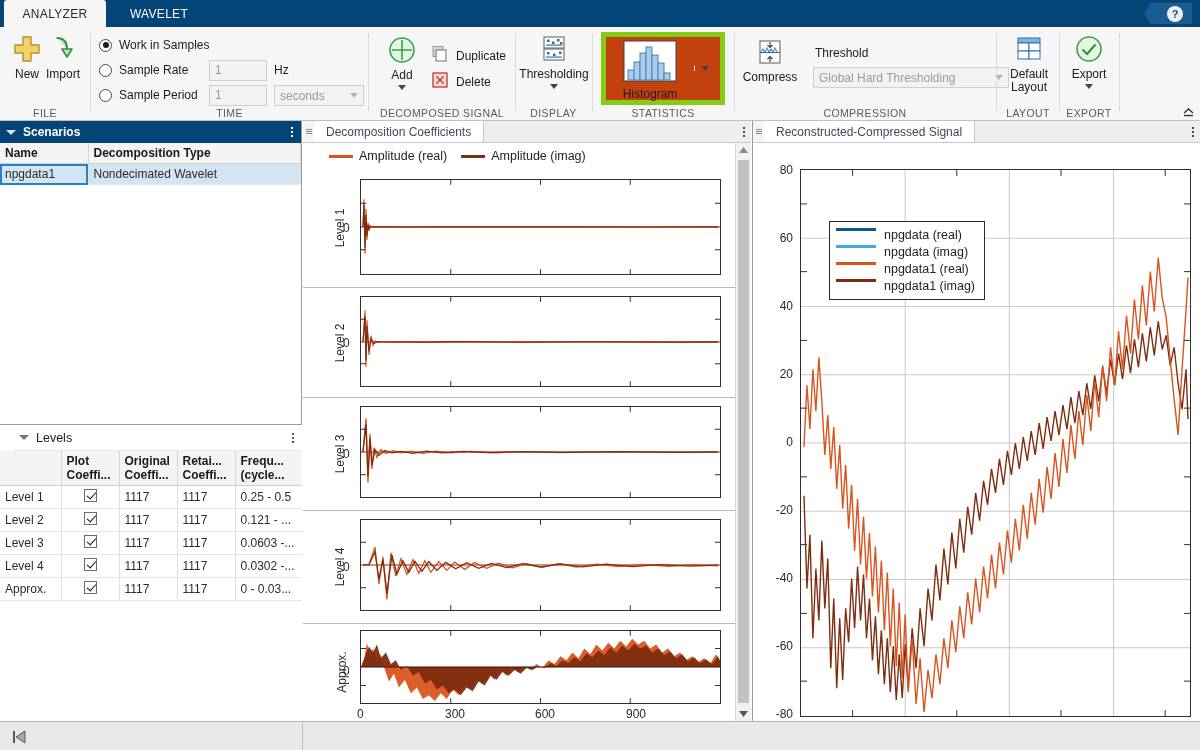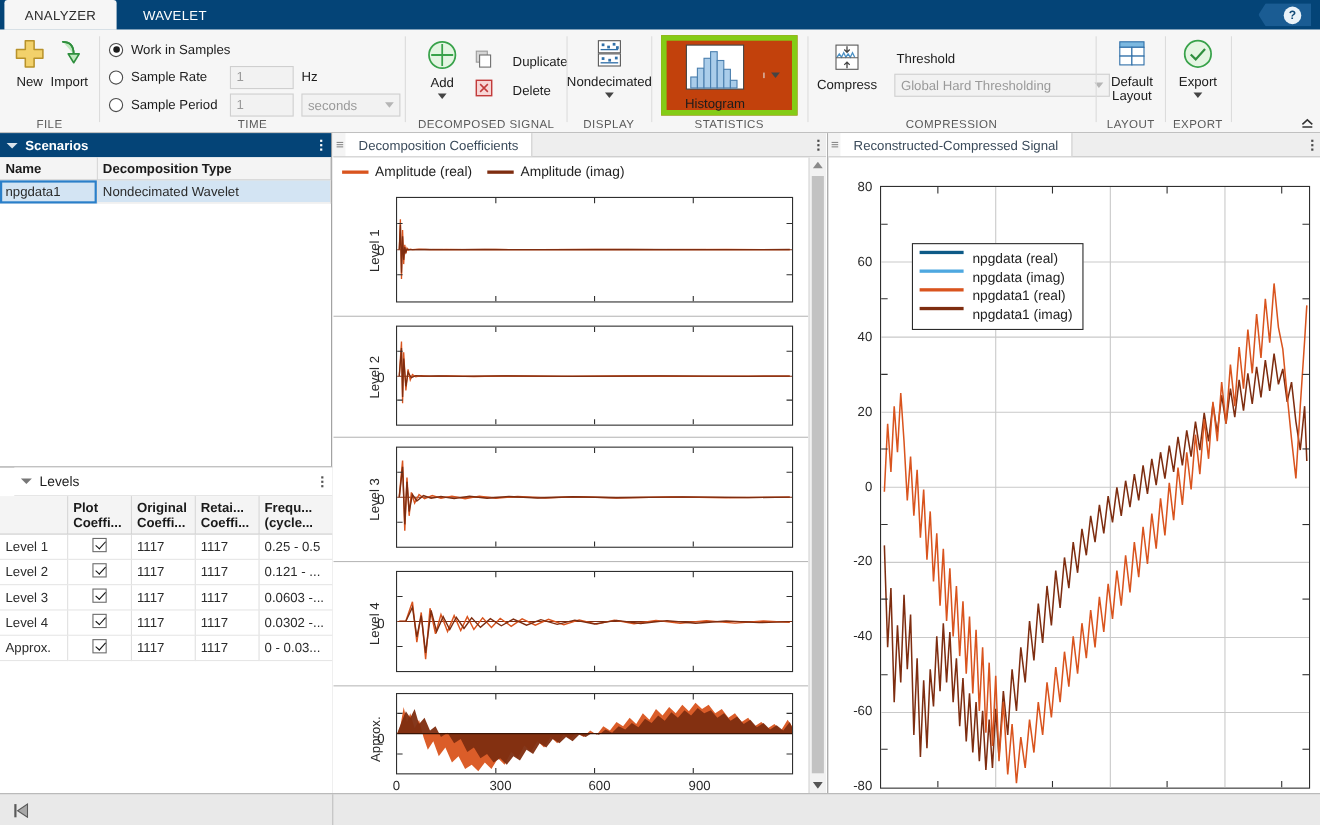--- a/index.html
+++ b/index.html
@@ -86,21 +86,21 @@
   }
   .tselect {
     height: 21px; border: 1px solid #cfcfcf; background: #f2f2f2; color: #9a9a9a;
     font-size: 12px; padding: 0 5px; display: flex; align-items: center;
     justify-content: space-between;
   }
   .sel-caret { width:0;height:0;border-left:4px solid transparent;border-right:4px solid transparent;border-top:5px solid #b5b5b5;}
   .unit { font-size: 12px; color: #1c1c1c; }
 
   .smallbtn { position: absolute; display: flex; align-items: center; cursor: default; }
-  .smallbtn .lbl { font-size: 12px; color: #1c1c1c; margin-left: 17px; }
+  .smallbtn .lbl { font-size: 12px; color: #1c1c1c; margin-left: 7px; }
 
   .galbox {
     position: absolute; border: 5px solid #84cc16; background: #c2410c;
     display: flex; align-items: center;
   }
   .galitem {
     width: 88px; display: flex; flex-direction: column; align-items: center;
     justify-content: center; padding-top: 4px;
   }
   .galitem .lbl { font-size: 12px; color: #1c1c1c; margin-top: 2px; }
@@ -177,21 +177,21 @@
     background: #ffffff; border-right: 1px solid #c8c8c8;
     display: flex; align-items: center; padding: 0 12px;
     font-size: 12px; color: #3a4a5a;
   }
   .dock-kebab {
     position:absolute; right:6px; top:50%; transform:translateY(-50%);
     display:flex;flex-direction:column;gap:2px;color:#4a4a4a;
   }
   .dock-kebab i { width:2px;height:2px;background:currentColor;display:block;}
 
-  .legendbar { height: 26px; display:flex; align-items:center; padding-left: 8px; gap: 14px; }
+  .legendbar { height: 26px; display:flex; align-items:center; padding-left: 26px; gap: 14px; }
   .lg { display:flex; align-items:center; gap:6px; font-size:12.5px; color:#1f1f1f;}
   .lg .swatch { width: 24px; height: 3px; display:block;}
 
   .scrollbar-v {
     position: absolute; right: 0; top: 0; width: 16px; bottom: 0;
     background: #f2f2f2; border-left: 1px solid #d6d6d6;
   }
   .sb-arrow { height:15px; display:flex; align-items:center; justify-content:center;}
   .sb-thumb { position:absolute; left:2px; right:2px; background:#c2c2c2; }
 
@@ -332,21 +332,21 @@
             <rect x="13" y="6.5" width="2.5" height="2.5" fill="#2f6fa8"></rect>
             <rect x="18" y="4" width="2.5" height="2.5" fill="#2f6fa8"></rect>
             <rect x="21" y="7" width="2.5" height="2.5" fill="#2f6fa8"></rect>
             <rect x="7" y="9.5" width="16" height="1.2" fill="#2f6fa8"></rect>
             <rect x="8" y="17" width="2.5" height="2.5" fill="#2f6fa8"></rect>
             <rect x="14" y="18.5" width="2.5" height="2.5" fill="#2f6fa8"></rect>
             <rect x="20" y="16.5" width="2.5" height="2.5" fill="#2f6fa8"></rect>
             <rect x="7" y="21.5" width="16" height="1.2" fill="#2f6fa8"></rect>
           </svg>
         </span>
-        <span class="lbl">Nondecimated</span>
+        <span class="lbl">Thresholding</span>
         <span class="caret-dn"></span>
       </div>
       <div class="rgroup-label">DISPLAY</div>
     </div>
     <div class="rsep" style="left:592px;"></div>
 
     <div class="rgroup" style="left:593px; width:140px;">
       <div class="galbox" style="left:8px; top:5px; width:124px; height:73px;">
         <div class="galitem">
           <span>

